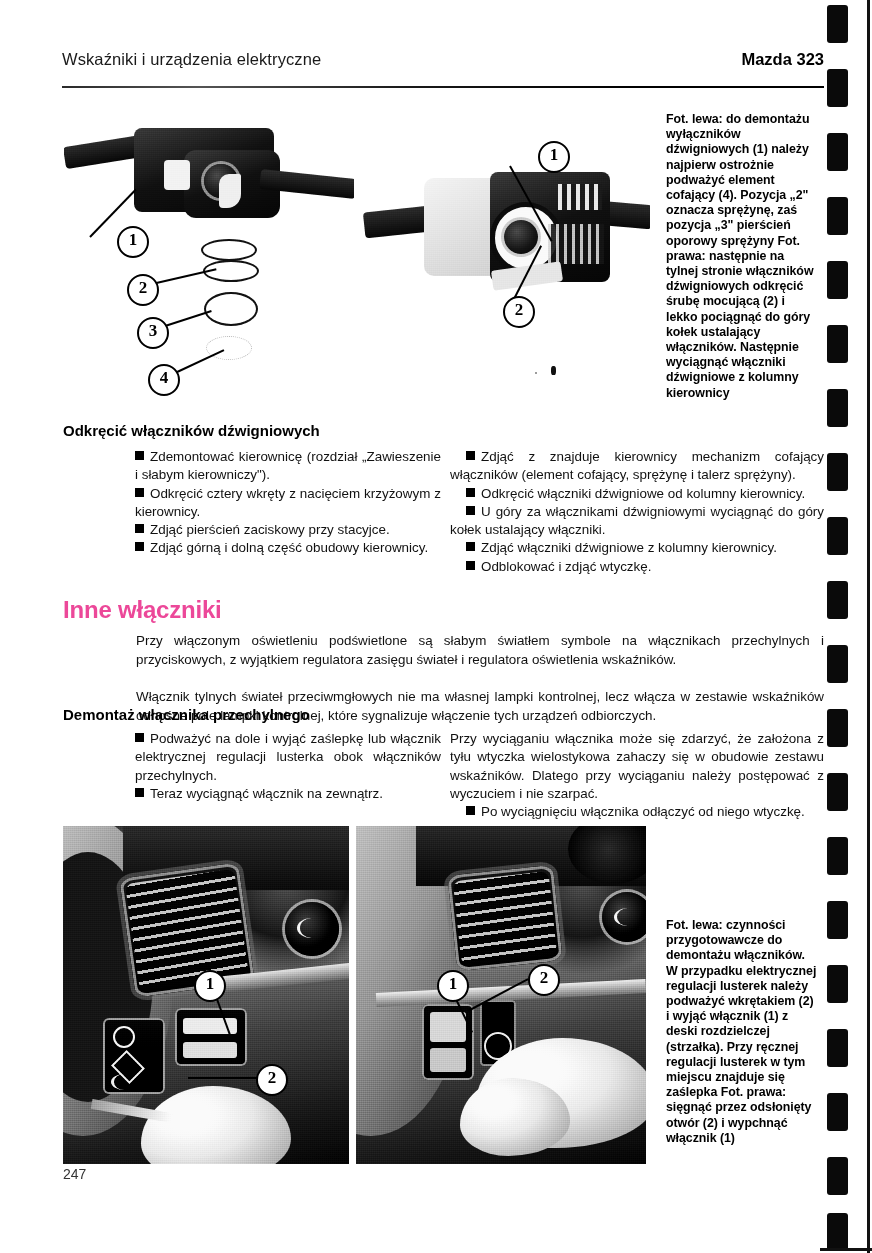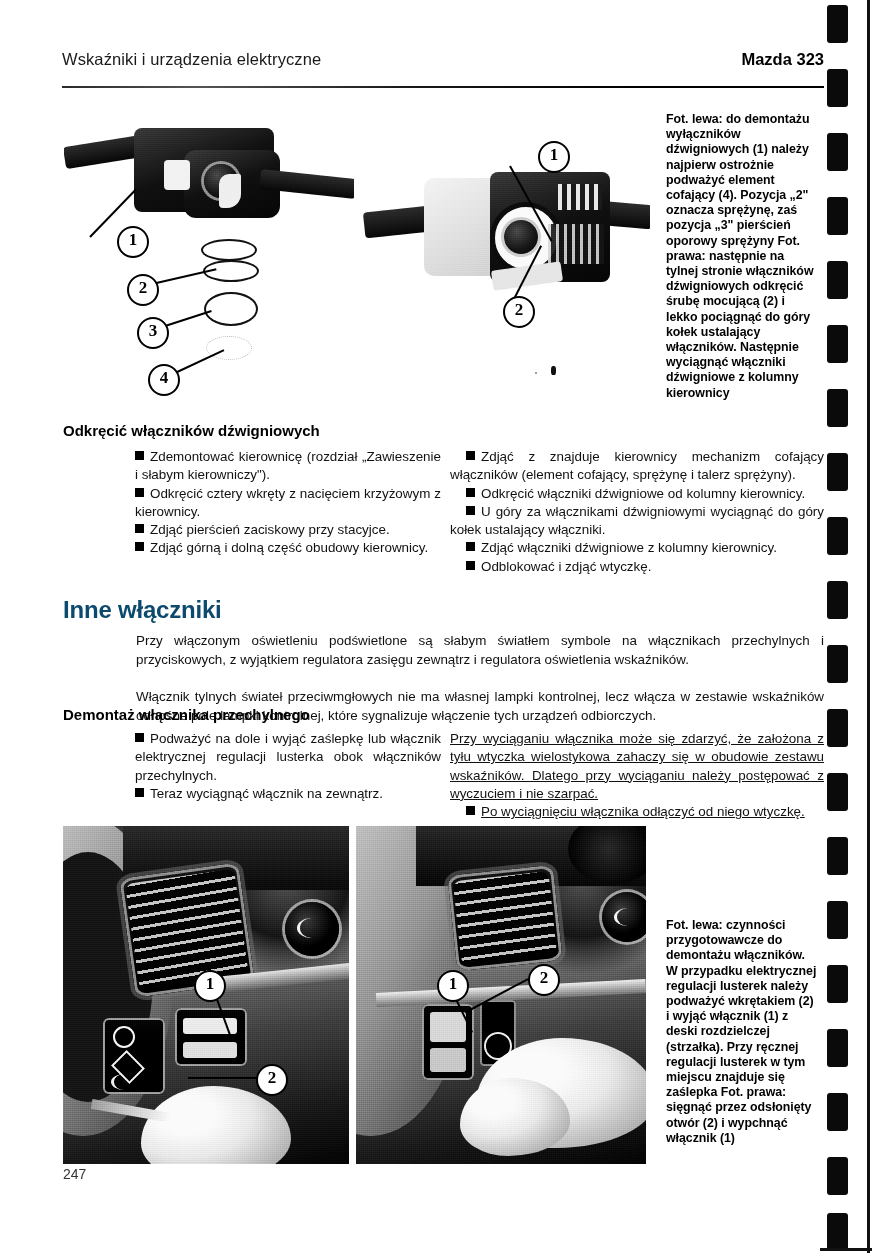--- a/index.html
+++ b/index.html
@@ -192,21 +192,21 @@
   .sub-head {
     position: absolute;
     font-size: 15px;
     font-weight: bold;
     color: #000;
   }
   .big-head {
     position: absolute;
     font-size: 24px;
     font-weight: bold;
-    color: #0c4a6e;
+    color: #ec4899;
     letter-spacing: -0.2px;
   }
   .col {
     position: absolute;
     width: 375px;
     font-size: 13.4px;
     line-height: 18.3px;
     color: #111;
     text-align: justify;
   }
@@ -350,31 +350,31 @@
 
   <div class="col" style="left:450px; top:448px; width:374px;">
     <p class="para" style="text-indent:16px"><span class="sq"></span><span>Zdjąć z znajduje kierownicy mechanizm cofający włączników (element cofający, sprężynę i talerz sprężyny).</span></p>
     <p class="para" style="text-indent:16px"><span class="sq"></span><span>Odkręcić włączniki dźwigniowe od kolumny kierownicy.</span></p>
     <p class="para" style="text-indent:16px"><span class="sq"></span><span>U góry za włącznikami dźwigniowymi wyciągnąć do góry kołek ustalający włączniki.</span></p>
     <p class="para" style="text-indent:16px"><span class="sq"></span><span>Zdjąć włączniki dźwigniowe z kolumny kierownicy.</span></p>
     <p class="para" style="text-indent:16px"><span class="sq"></span><span>Odblokować i zdjąć wtyczkę.</span></p>
   </div>
 
   <div class="big-head" style="left:63px; top:596px;">Inne włączniki</div>
-  <div class="prose" style="left:136px; top:632px; width:688px;">Przy włączonym oświetleniu podświetlone są słabym światłem symbole na włącznikach przechylnych i przyciskowych, z wyjątkiem regulatora zasięgu zewnątrz i regulatora oświetlenia wskaźników.</div>
+  <div class="prose" style="left:136px; top:632px; width:688px;">Przy włączonym oświetleniu podświetlone są słabym światłem symbole na włącznikach przechylnych i przyciskowych, z wyjątkiem regulatora zasięgu świateł i regulatora oświetlenia wskaźników.</div>
   <div class="prose" style="left:136px; top:688px; width:688px;">Włącznik tylnych świateł przeciwmgłowych nie ma własnej lampki kontrolnej, lecz włącza w zestawie wskaźników odnośne pole lampki kontrolnej, które sygnalizuje włączenie tych urządzeń odbiorczych.</div>
 
   <div class="sub-head" style="left:63px; top:706px;">Demontaż włącznika przechylnego</div>
 
   <div class="col" style="left:63px; top:730px; width:378px;">
     <p class="para indent"><span class="sq"></span><span>Podważyć na dole i wyjąć zaślepkę lub włącznik elektrycznej regulacji lusterka obok włączników przechylnych.</span></p>
     <p class="para indent"><span class="sq"></span><span>Teraz wyciągnąć włącznik na zewnątrz.</span></p>
   </div>
 
-  <div class="col" style="left:450px; top:730px; width:374px;text-decoration:underline;">
+  <div class="col" style="left:450px; top:730px; width:374px;">
     <p class="para">Przy wyciąganiu włącznika może się zdarzyć, że założona z tyłu wtyczka wielostykowa zahaczy się w obudowie zestawu wskaźników. Dlatego przy wyciąganiu należy postępować z wyczuciem i nie szarpać.</p>
     <p class="para" style="text-indent:16px"><span class="sq"></span><span>Po wyciągnięciu włącznika odłączyć od niego wtyczkę.</span></p>
   </div>
 
   <div class="photo photo-dash" style="left:63px; top:826px; width:286px; height:338px;">
 
     <div style="position:absolute;left:-70px;top:-10px;width:180px;height:320px;border-radius:50%;background:linear-gradient(120deg,#c9c9c9,#8d8d8d 55%,#4a4a4a);"></div>
     <div style="position:absolute;left:-40px;top:26px;width:130px;height:250px;border-radius:50%;background:#2b2b2b;"></div>
 
     <div style="position:absolute;left:60px;top:0px;width:230px;height:64px;background:linear-gradient(180deg,#3c3c3c,#222);"></div>

